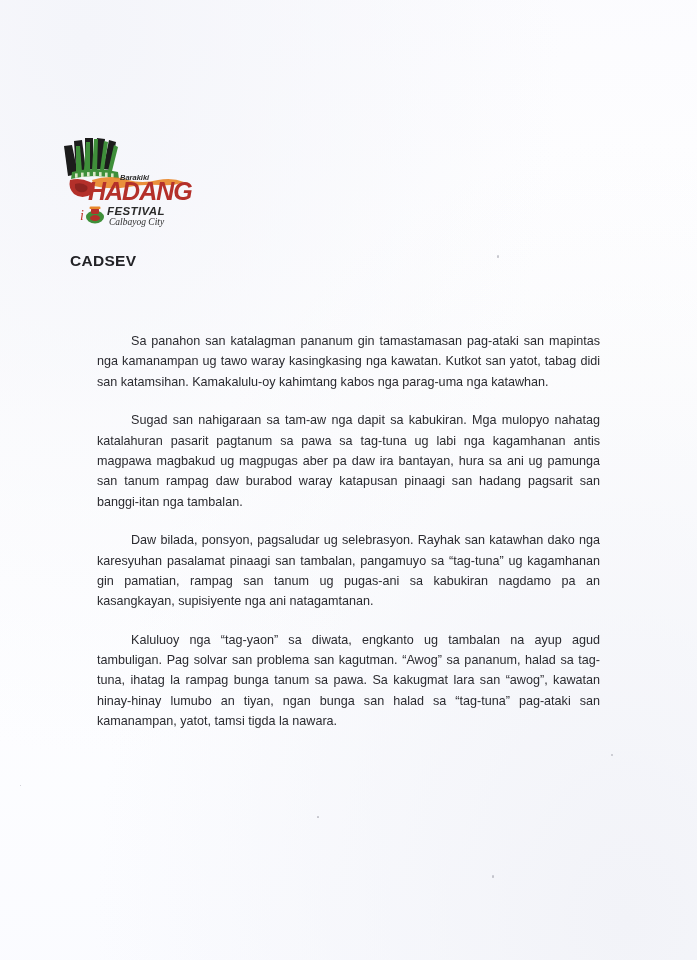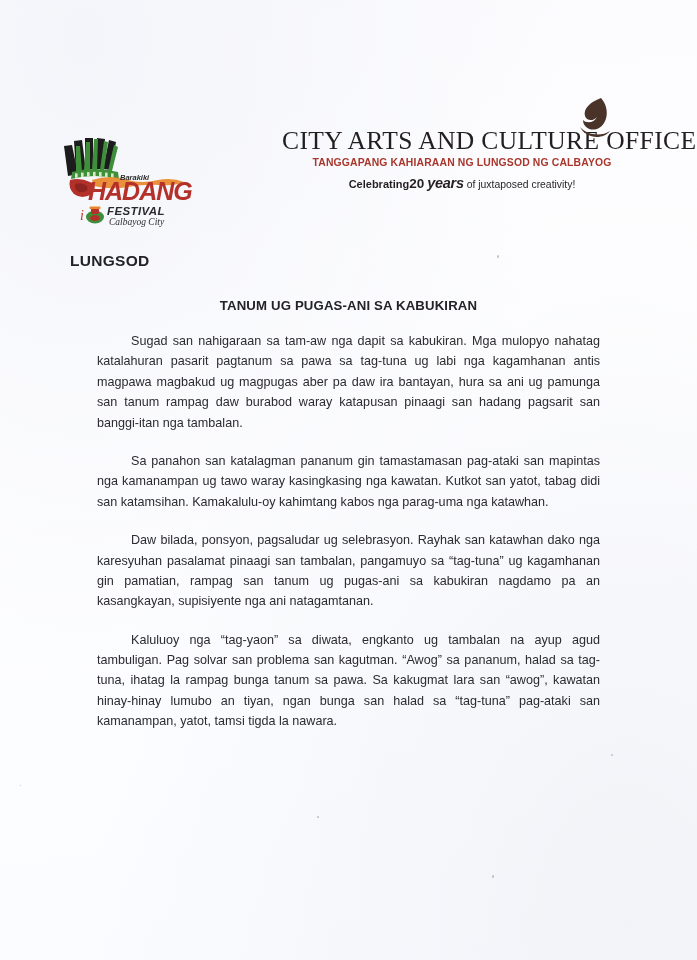--- a/index.html
+++ b/index.html
@@ -196,47 +196,28 @@
           <rect x="27.5" y="76.5" width="11" height="2.6" rx="1.2" fill="#e8872a"></rect>
           <ellipse cx="33" cy="88" rx="5" ry="3" fill="#b4302a"></ellipse>
         </g>
 
         <text x="45" y="85" font-family="Liberation Sans, sans-serif" font-size="11.5" font-weight="bold" font-style="italic" fill="#2b2b2b" letter-spacing="0.4">FESTIVAL</text>
 
         <text x="47" y="95" font-family="Liberation Serif, serif" font-size="9.5" font-style="italic" fill="#2b2b2b">Calbayog City</text>
       </svg>
     </div>
 
-    <div class="office-block">
-
-      <svg class="flame-mark" viewBox="0 0 46 48" xmlns="http://www.w3.org/2000/svg">
-        <path d="M27,2 C16,6 9,13 11,20 C12.6,25.6 20,25 23,21 C20.4,27 12,27.6 9,24
-                 C9,32 18,36 25,32 C34,27 36,12 27,2 Z" fill="#4a3328"></path>
-        <path d="M6,31 C13,39 27,41 36,35 C29,44 12,43 6,31 Z" fill="#4a3328"></path>
-      </svg>
-
-      <div class="office-title">CITY ARTS AND CULTURE OFFICE</div>
-
-      <div class="office-sub">TANGGAPANG KAHIARAAN NG LUNGSOD NG CALBAYOG</div>
-
-      <div class="office-tag">
-        <span class="tag-lead">Celebrating</span><span class="tag-num">20</span>
-        <span class="tag-years">years</span>
-        <span class="tag-rest">of juxtaposed creativity!</span>
-      </div>
-    </div>
   </div>
 
-  <div class="cadsev">LUNGSOD</div>
-
-  <div class="doc-title">TANUM UG PUGAS-ANI SA KABUKIRAN</div>
+  <div class="cadsev">CADSEV</div>
+
 
   <div class="body-copy">
+    <p>Sa panahon san katalagman pananum gin tamastamasan pag-ataki san mapintas nga kamanampan ug tawo waray kasingkasing nga kawatan. Kutkot san yatot, tabag didi san katamsihan. Kamakalulu-oy kahimtang kabos nga parag-uma nga katawhan.</p>
     <p>Sugad san nahigaraan sa tam-aw nga dapit sa kabukiran. Mga mulopyo nahatag katalahuran pasarit pagtanum sa pawa sa tag-tuna ug labi nga kagamhanan antis magpawa magbakud ug magpugas aber pa daw ira bantayan, hura sa ani ug pamunga san tanum rampag daw burabod waray katapusan pinaagi san hadang pagsarit san banggi-itan nga tambalan.</p>
-    <p>Sa panahon san katalagman pananum gin tamastamasan pag-ataki san mapintas nga kamanampan ug tawo waray kasingkasing nga kawatan. Kutkot san yatot, tabag didi san katamsihan. Kamakalulu-oy kahimtang kabos nga parag-uma nga katawhan.</p>
     <p>Daw bilada, ponsyon, pagsaludar ug selebrasyon. Rayhak san katawhan dako nga karesyuhan pasalamat pinaagi san tambalan, pangamuyo sa “tag-tuna” ug kagamhanan gin pamatian, rampag san tanum ug pugas-ani sa kabukiran nagdamo pa an kasangkayan, supisiyente nga ani natagamtanan.</p>
     <p>Kaluluoy nga “tag-yaon” sa diwata, engkanto ug tambalan na ayup agud tambuligan. Pag solvar san problema san kagutman. “Awog” sa pananum, halad sa tag-tuna, ihatag la rampag bunga tanum sa pawa. Sa kakugmat lara san “awog”, kawatan hinay-hinay lumubo an tiyan, ngan bunga  san halad sa “tag-tuna” pag-ataki san kamanampan, yatot, tamsi tigda la nawara.</p>
   </div>
 
   <div class="speck" style="left:317px;top:816px;width:2.4px;height:2px;"></div>
   <div class="speck" style="left:492px;top:875px;width:1.6px;height:3.2px;"></div>
   <div class="speck" style="left:611px;top:754px;width:2px;height:1.8px;"></div>
   <div class="speck" style="left:497px;top:255px;width:1.6px;height:3px;"></div>
   <div class="speck" style="left:20px;top:785px;width:1.4px;height:1.4px;"></div>
 

